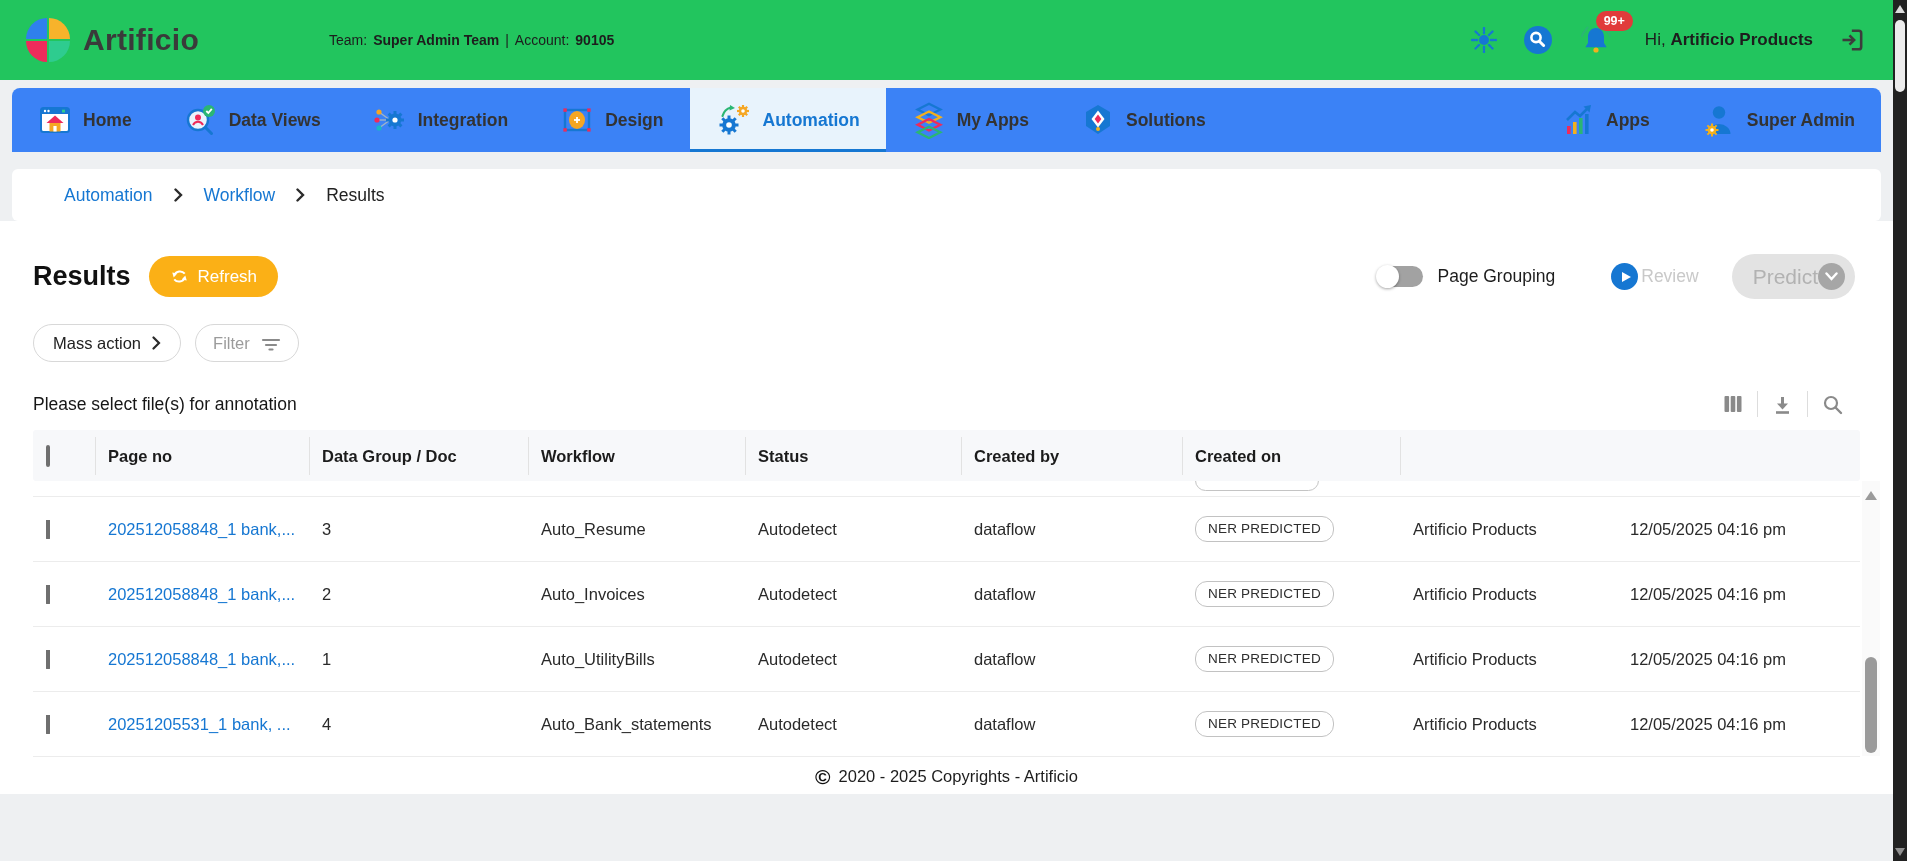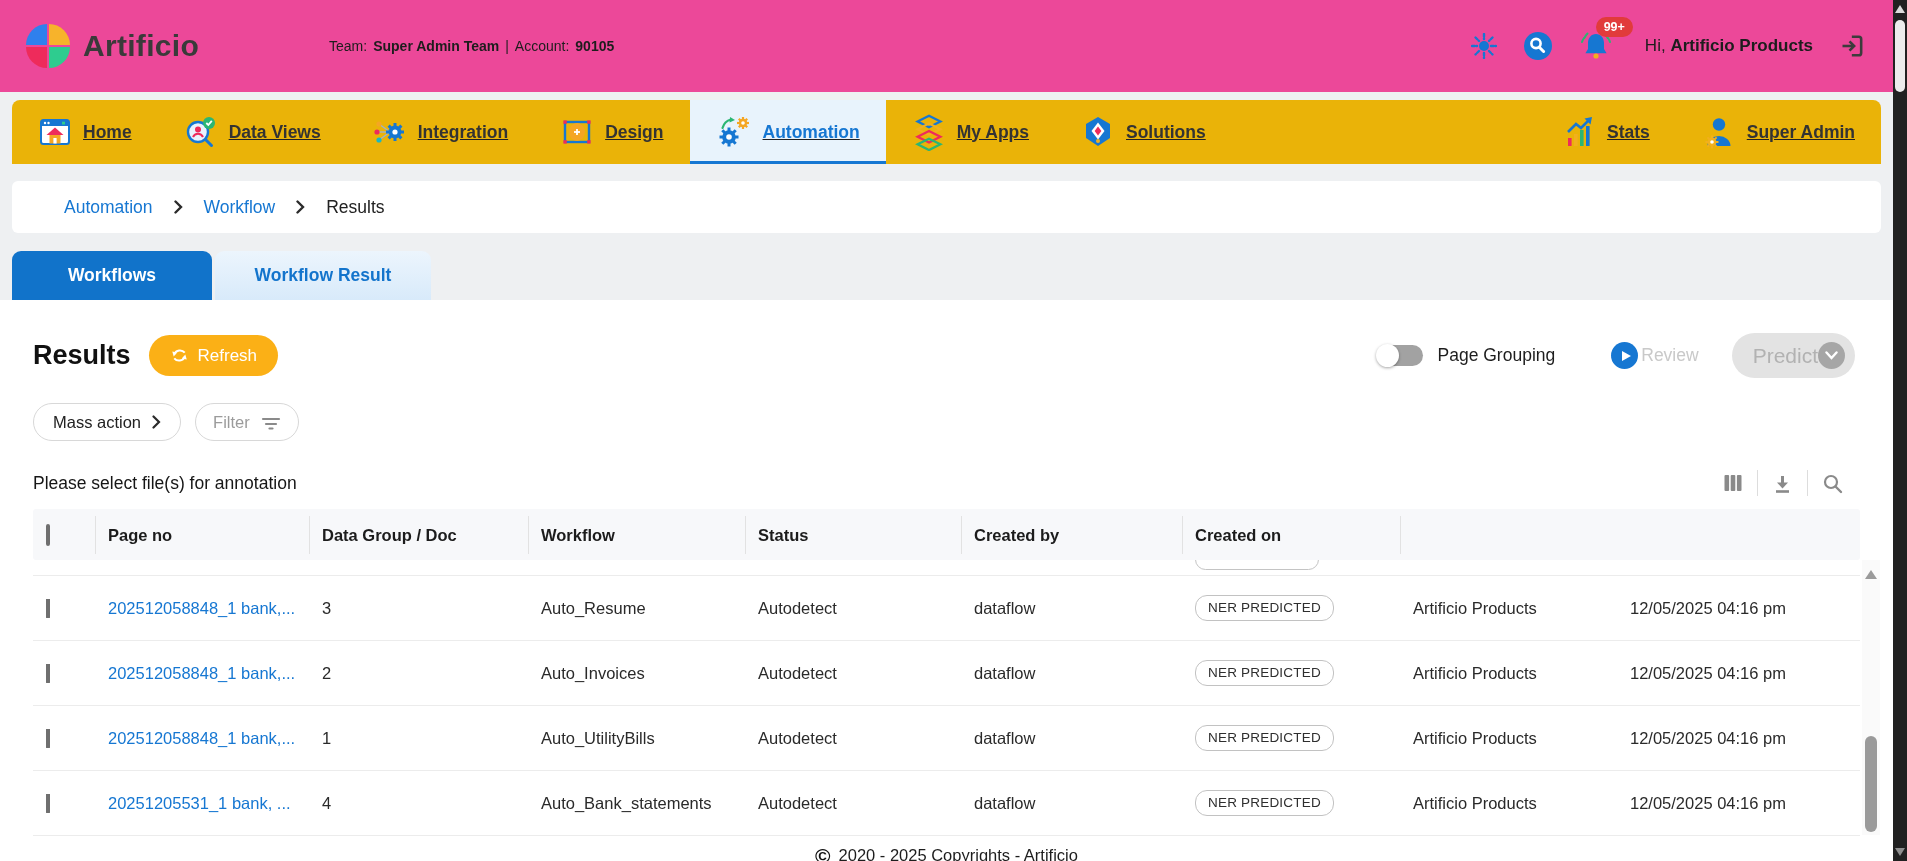--- a/index.html
+++ b/index.html
@@ -2,40 +2,40 @@
 <html><head>
 <meta charset="utf-8">
 <style>
   * { box-sizing: border-box; margin: 0; padding: 0; }
   html,body { width:1907px; height:861px; overflow:hidden; }
   body { font-family:"Liberation Sans", sans-serif; background:#eef0f2; position:relative; color:#222; }
   :root { --cols: 62px 214px 219px 217px 216px 221px 218px 217px 217px 1fr; --blue:#1677d2; }
   .app { width:1893px; height:861px; position:relative; }
 
   
-  .topbar { height:92px; background:#ec4899; display:flex; align-items:center; padding:0 26px; }
+  .topbar { height:80px; background:#22c55e; display:flex; align-items:center; padding:0 26px; }
   .brand { display:flex; align-items:center; gap:13px; cursor:pointer; }
   .logo { width:44px; height:44px; display:grid; grid-template-columns:1fr 1fr; grid-template-rows:1fr 1fr; gap:2px; }
   .logo i { display:block; }
   .logo .q1 { background:#2f80ed; border-radius:100% 0 0 0; }
   .logo .q2 { background:#f7b32b; border-radius:0 100% 0 0; }
   .logo .q3 { background:#ee2b5b; border-radius:0 0 0 100%; }
   .logo .q4 { background:#2ecc8f; border-radius:0 0 100% 0; }
   .brand-name { font-size:30px; font-weight:700; color:#3a3a3a; letter-spacing:.3px; }
   .team-info { margin-left:130px; font-size:14px; color:#1d1d1d; display:flex; gap:6px; align-items:center; }
   .team-info b { font-weight:700; }
   .top-actions { margin-left:auto; display:flex; align-items:center; gap:26px; }
   .icon-btn { background:none; border:none; cursor:pointer; display:flex; align-items:center;text-decoration:underline; }
   .bell-wrap { position:relative; }
   .notif-badge { position:absolute; top:-12px; right:-20px; background:#e13b3b; color:#fff; font-size:12.5px; font-weight:700; padding:3px 8px; border-radius:11px; }
   .greeting { font-size:17px; color:#1d1d1d; margin-left:6px; }
   .greeting b { font-weight:700; }
 
   
-  .mainnav { margin:8px 12px 12px; background:#eab308; height:64px; display:flex; align-items:stretch; border-radius:8px 8px 0 0;text-decoration:underline; }
+  .mainnav { margin:8px 12px 12px; background:#3b82f6; height:64px; display:flex; align-items:stretch; border-radius:8px 8px 0 0; }
   .nav-item { display:flex; align-items:center; gap:11px; padding:0 26px; font-size:17.5px; font-weight:600; color:#333; cursor:pointer; }
   .nav-item.active { background:#e8f3fc; color:var(--blue); box-shadow:inset 0 -3px 0 var(--blue); }
   .nav-right { margin-left:auto; display:flex; }
 
   
   .breadcrumb-bar { margin:17px 12px 0; background:#fff; border-radius:6px; height:52px; display:flex; align-items:center; padding:0 52px; gap:21px; font-size:17.5px; }
   .crumb-link { color:var(--blue); cursor:pointer; }
   .crumb-current { color:#222; }
 
   
@@ -280,21 +280,21 @@
     <div class="nav-right">
       <div class="nav-item">
         <svg width="32" height="32" viewBox="0 0 32 32">
             <rect x="4" y="22" width="3.6" height="8" fill="#ee2b5b"></rect>
             <rect x="10" y="18" width="3.6" height="12" fill="#f2b01e"></rect>
             <rect x="16" y="14" width="3.6" height="16" fill="#2bb673"></rect>
             <rect x="22" y="10" width="3.6" height="20" fill="#1677d2"></rect>
             <polyline points="4,16 12,8 17,12 26,3" fill="none" stroke="#1677d2" stroke-width="2.6"></polyline>
             <polygon points="28,1 20.5,2.5 26.5,8.5" fill="#1677d2"></polygon>
           </svg>
-        <span>Stats</span>
+        <span>Apps</span>
       </div>
       <div class="nav-item">
         <svg width="34" height="34" viewBox="0 0 34 34">
             <circle cx="17" cy="9.5" r="6.2" fill="#1677d2"></circle>
             <path d="M5.5 31a11.5 10 0 0 1 23 0z" fill="#1677d2"></path>
             <g stroke="#f2b01e" stroke-width="2">
               <line x1="10" y1="20.5" x2="10" y2="33.5"></line>
               <line x1="3.5" y1="27" x2="16.5" y2="27"></line>
               <line x1="5.4" y1="22.4" x2="14.6" y2="31.6"></line>
               <line x1="14.6" y1="22.4" x2="5.4" y2="31.6"></line>
@@ -312,24 +312,20 @@
     <svg width="9" height="14" viewBox="0 0 9 14">
         <polyline points="1.5,1.5 7,7 1.5,12.5" fill="none" stroke="#2b2b2b" stroke-width="2.4" stroke-linecap="round"></polyline>
       </svg>
     <span class="crumb-link">Workflow</span>
     <svg width="9" height="14" viewBox="0 0 9 14">
         <polyline points="1.5,1.5 7,7 1.5,12.5" fill="none" stroke="#2b2b2b" stroke-width="2.4" stroke-linecap="round"></polyline>
       </svg>
     <span class="crumb-current">Results</span>
   </div>
 
-  <div class="tabs">
-    <div class="tab active">Workflows</div>
-    <div class="tab inactive">Workflow Result</div>
-  </div>
 
   <main class="content">
 
     <div class="results-row">
       <span class="page-title">Results</span>
       <button class="refresh-btn">
         <svg width="19" height="19" viewBox="0 0 20 20">
             <path d="M15.5 7A6.5 6.5 0 0 0 4.5 8.6" fill="none" stroke="#fff" stroke-width="2.1"></path>
             <polygon points="2.4,5.8 7.6,6.8 3.9,11" fill="#fff"></polygon>
             <path d="M4.5 13a6.5 6.5 0 0 0 11-1.6" fill="none" stroke="#fff" stroke-width="2.1"></path>

